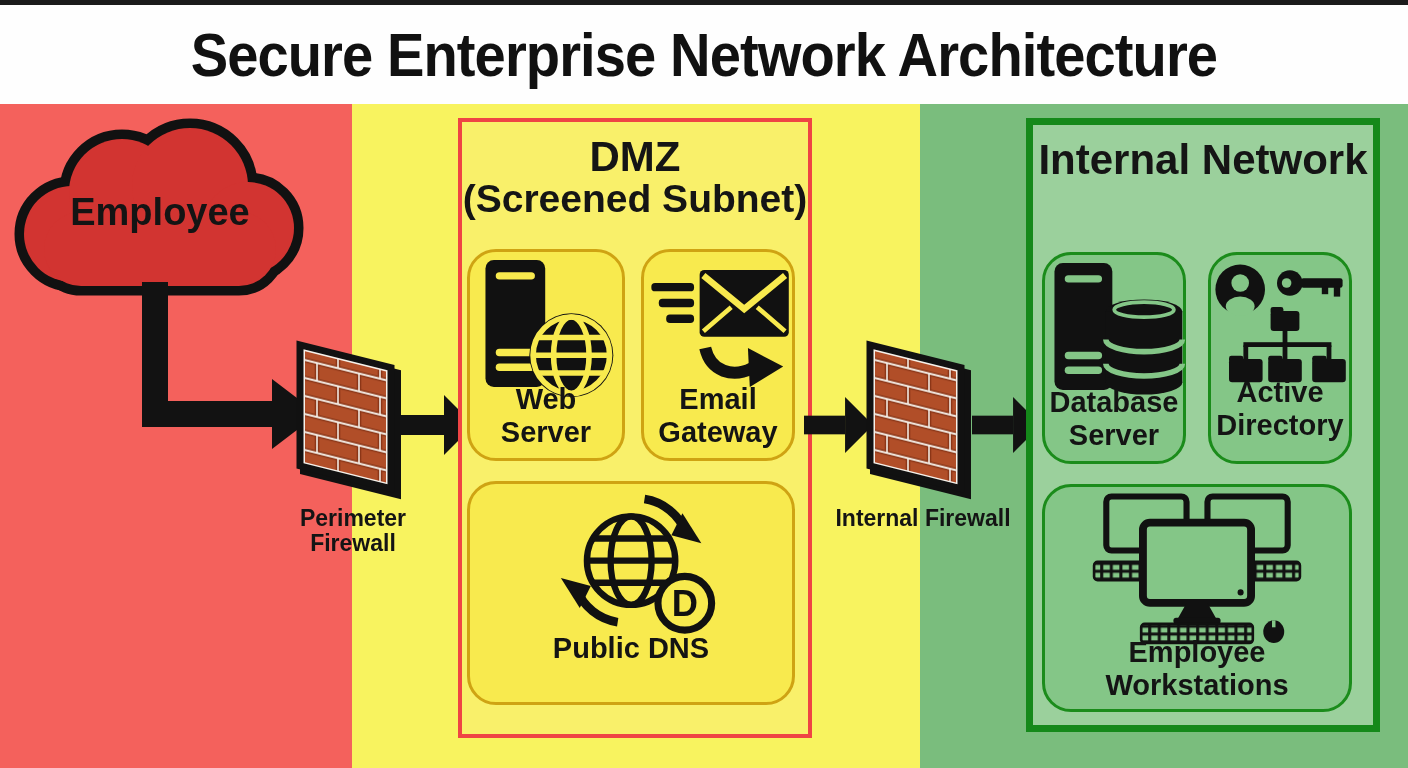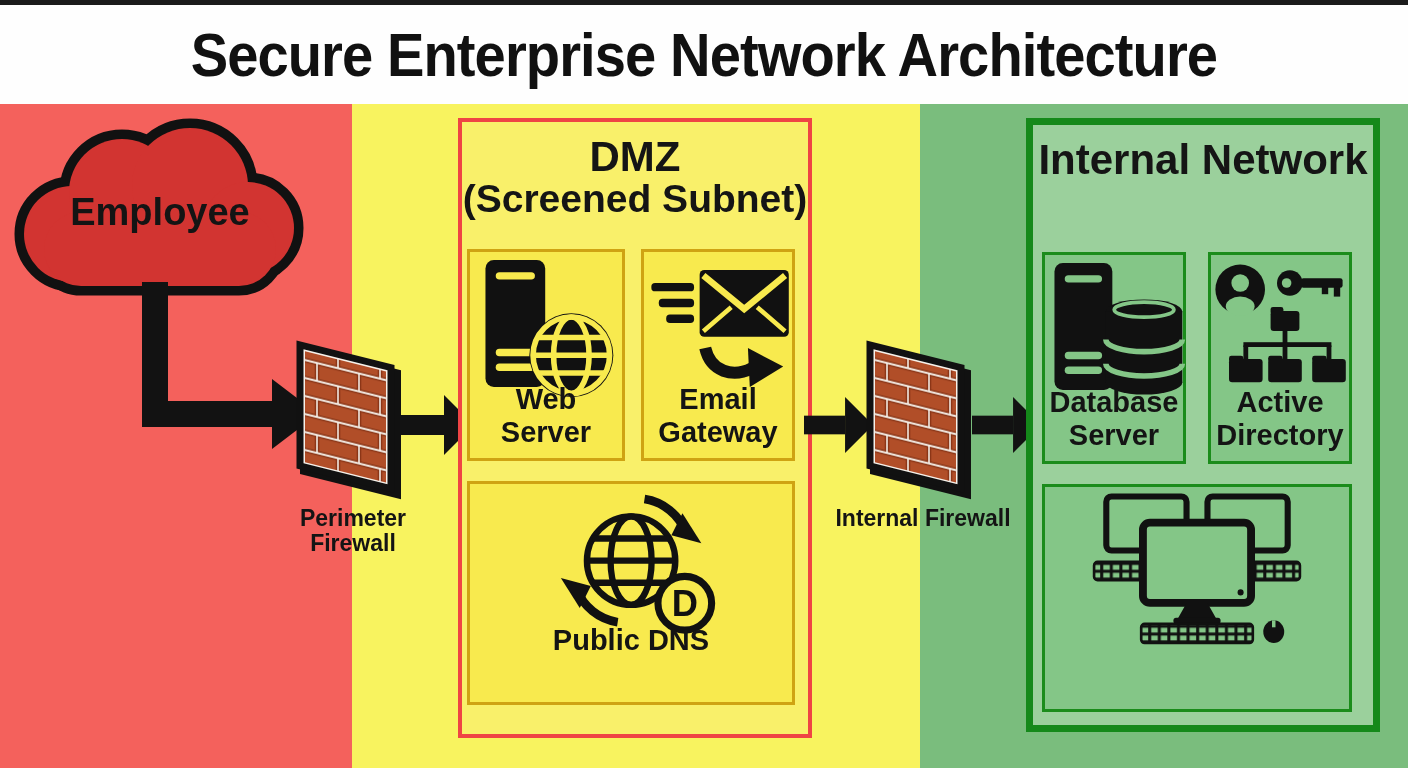--- a/index.html
+++ b/index.html
@@ -20,21 +20,21 @@
   .zone-green{left:920px;width:488px;background:#7abd7d;}
   .abs{position:absolute;}
   .lbl{position:absolute;text-align:center;font-weight:700;color:#141414;line-height:1.08;}
   .cloud-label{font-size:38px;}
   .fw-label{font-size:23px;}
   .panel{position:absolute;top:118px;width:354px;box-sizing:border-box;}
   .panel-dmz{left:458px;height:620px;background:#f9f06a;border:4px solid #ef4444;}
   .panel-int{left:1026px;height:614px;background:#9bd09c;border:7px solid #15891a;}
   .ptitle{margin-top:13px;text-align:center;font-weight:700;font-size:42px;line-height:1.05;white-space:nowrap;}
   .psub{text-align:center;font-weight:700;font-size:39px;line-height:1.05;white-space:nowrap;}
-  .card{position:absolute;box-sizing:border-box;}
+  .card{position:absolute;box-sizing:border-box;border-radius:29px;}
   .card-dmz{background:#f8ea4e;border:3px solid #cfa313;}
   .card-int{background:#84c687;border:3px solid #1b8c1b;}
   .card-lbl{position:absolute;left:0;right:0;text-align:center;font-weight:700;
     font-size:29px;line-height:1.12;color:#141414;padding:0 4px;}
   .icon{position:absolute;}
   svg{display:block;overflow:visible;}
 </style>
 </head>
 <body>
 
@@ -151,21 +151,21 @@
           <line x1="46" y1="64" x2="144" y2="64"></line>
           <line x1="46" y1="120" x2="144" y2="120"></line>
         </g>
         <path d="M112,14 A66,66 0 0 1 164,56" fill="none" stroke="#111" stroke-width="11"></path>
         <polygon points="146,60 184,70 160,32" fill="#111"></polygon>
         <path d="M78,170 A66,66 0 0 1 26,128" fill="none" stroke="#111" stroke-width="11"></path>
         <polygon points="44,124 6,114 30,152" fill="#111"></polygon>
         <circle cx="163" cy="146" r="34" fill="#f8ea4e" stroke="#111" stroke-width="9"></circle>
         <text x="163" y="162" text-anchor="middle" font-family="Liberation Sans, sans-serif" font-size="46" font-weight="700" fill="#111">D</text>
       </svg>
-      <div class="card-lbl" style="top:140px;">Public DNS</div>
+      <div class="card-lbl" style="top:148px;">Public DNS</div>
     </div>
   </section>
 
   <svg class="abs" style="left:804px;top:390px" width="70" height="70" viewBox="0 0 75 70">
     <g fill="#121212">
         <rect x="0" y="25" width="44" height="20"></rect>
     <polygon points="44,5 44,65 74,35"></polygon>
       </g>
   </svg>
 
@@ -235,21 +235,21 @@
           <rect x="87" y="104" width="6" height="17"></rect>
           <rect x="142" y="104" width="6" height="17"></rect>
           <rect x="20" y="117" width="18" height="8" rx="3"></rect>
             <rect x="20" y="121" width="42" height="29" rx="4"></rect>
           <rect x="69" y="117" width="18" height="8" rx="3"></rect>
             <rect x="69" y="121" width="42" height="29" rx="4"></rect>
           <rect x="124" y="117" width="18" height="8" rx="3"></rect>
             <rect x="124" y="121" width="42" height="29" rx="4"></rect>
         </g>
       </svg>
-      <div class="card-lbl" style="bottom:10px;margin-top:12px;">Active Directory</div>
+      <div class="card-lbl" style="bottom:20px;margin-top:12px;">Active Directory</div>
     </div>
 
     <div class="card card-int" style="left:9px;top:359px;width:310px;height:228px;">
       <svg class="icon" style="left:38px;top:6px" width="228" height="150" viewBox="0 0 240 172">
         <defs>
           <pattern id="keys" patternUnits="userSpaceOnUse" width="11" height="9">
             <rect width="11" height="9" fill="#111"></rect>
             <rect x="1.5" y="1.5" width="7.5" height="5.5" fill="#84c687"></rect>
           </pattern>
         </defs>
@@ -262,16 +262,17 @@
         <rect x="2" y="79" width="102" height="21" rx="4" fill="url(#keys)" stroke="#111" stroke-width="3"></rect>
         <rect x="136" y="79" width="102" height="21" rx="4" fill="url(#keys)" stroke="#111" stroke-width="3"></rect>
         <rect x="58" y="34" width="124" height="92" rx="8" fill="#84c687" stroke="#111" stroke-width="9"></rect>
         <circle cx="170" cy="114" r="3.5" fill="#111"></circle>
         <path d="M108,126 h24 l10,18 h-44 z" fill="#111"></path>
         <rect x="93" y="143" width="54" height="7" rx="3" fill="#111"></rect>
         <rect x="56" y="150" width="128" height="22" rx="4" fill="url(#keys)" stroke="#111" stroke-width="3"></rect>
         <ellipse cx="208" cy="159" rx="12" ry="13" fill="#111"></ellipse>
         <rect x="206" y="146" width="4" height="8" fill="#84c687"></rect>
       </svg>
+      <div class="card-lbl" style="bottom:8px;">Employee Workstations</div>
     </div>
   </section>
 
 </div>
 
 </body></html>

